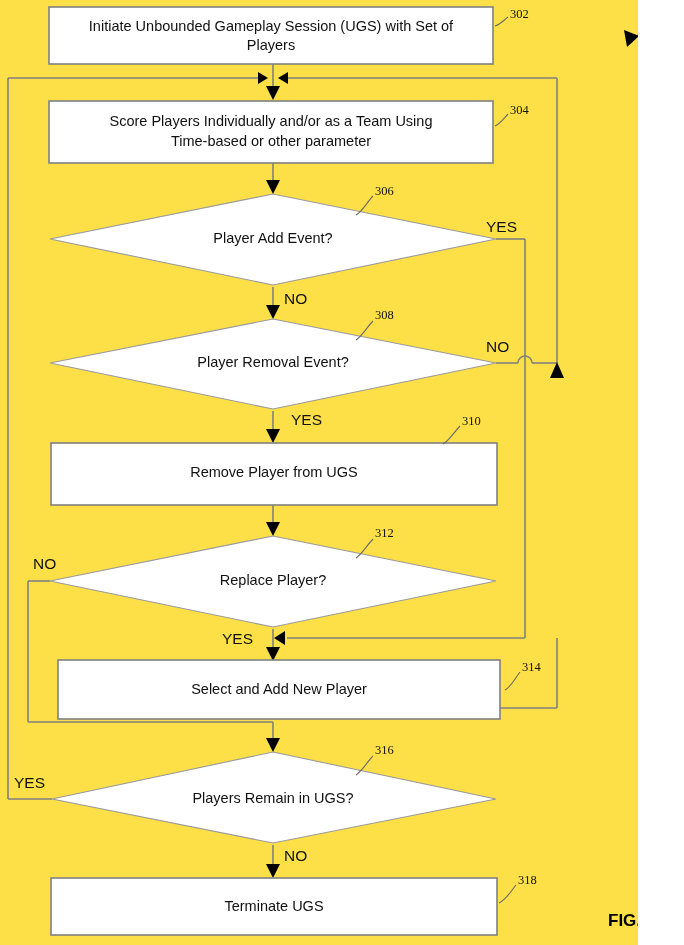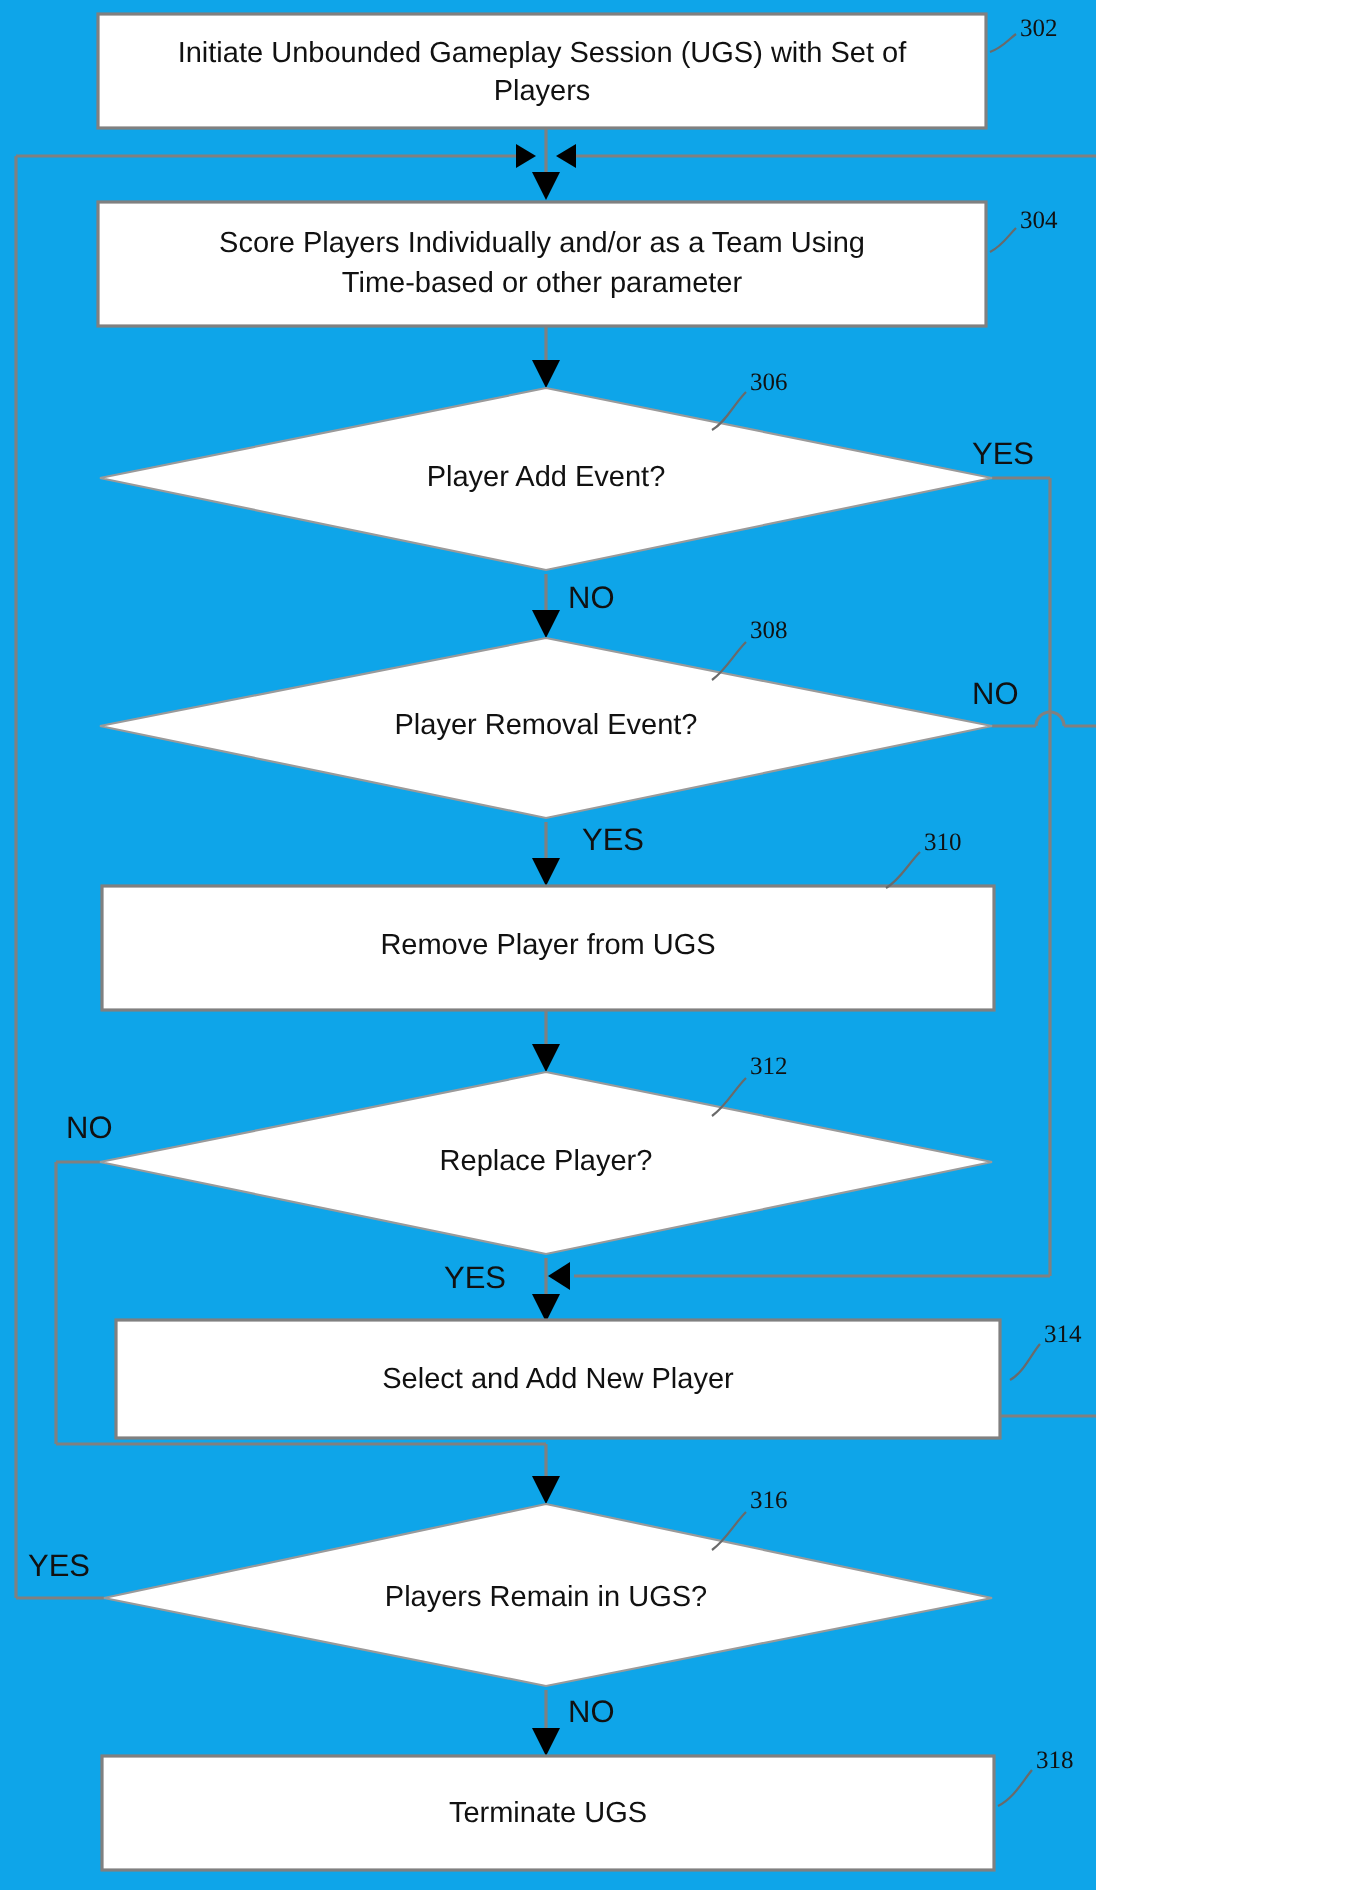--- a/index.html
+++ b/index.html
@@ -7,24 +7,24 @@
     margin: 0;
     padding: 0;
     background: #ffffff;
   }
   body {
     font-family: "Liberation Sans", sans-serif;
     color: #000000;
   }
   #page {
     position: relative;
-    width: 548px;
+    width: 638px;
     height: 945px;
     overflow: hidden;
-    background: #0ea5e9;
+    background: #fde047;
   }
   #diagram-svg {
     position: absolute;
     left: 0;
     top: 0;
     width: 684px;
     height: 945px;
   }
   .node-box {
     fill: #ffffff;

